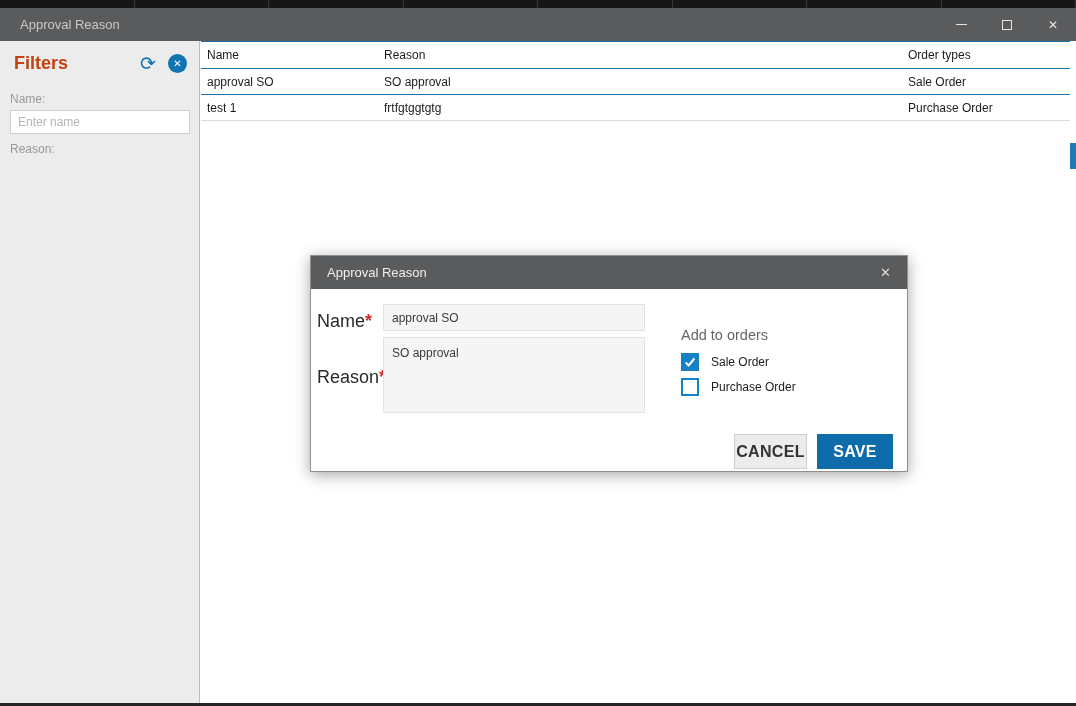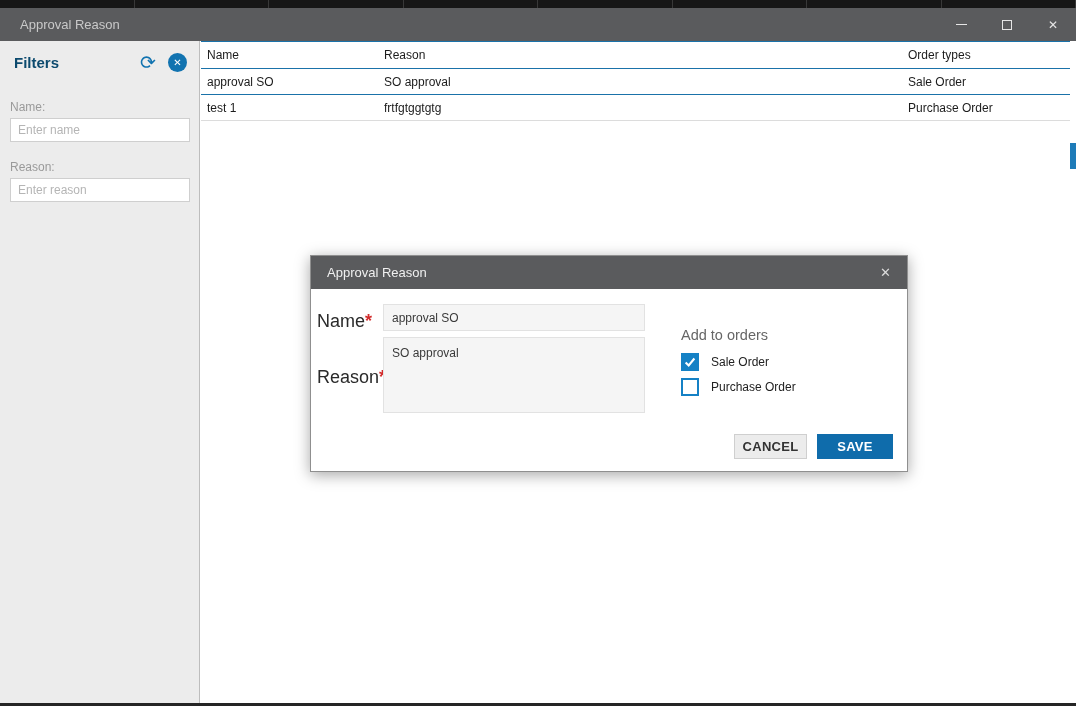--- a/index.html
+++ b/index.html
@@ -15,24 +15,24 @@
   .titlebar { position:absolute; top:8px; left:0; width:1076px; height:33px; background:#5a5b5d; display:flex; align-items:center; }
   .titlebar .title { color:#c9c9c9; font-size:13px; padding-left:20px; flex:1; }
   .win-controls { display:flex; height:100%; }
   .win-btn { width:46px; height:100%; display:flex; align-items:center; justify-content:center; color:#e6e6e6; font-size:12px; cursor:default; }
   .min-glyph { display:block; width:11px; height:1px; background:#e6e6e6; }
   .max-glyph { display:block; width:10px; height:10px; border:1px solid #e6e6e6; }
 
   
   .sidebar { position:absolute; top:41px; left:0; width:200px; height:662px; background:#ececec; border-right:1px solid #bdbdbd; }
   .sidebar-header { display:flex; align-items:center; padding:12px 12px 10px 14px; }
-  .sidebar-header .ftitle { font-size:15px; font-weight:bold; color:#0c4a6e; flex:1; }
+  .sidebar-header .ftitle { font-size:18px; font-weight:bold; color:#c2410c; flex:1; }
   .refresh-ic { color:#1173b0; font-size:19px; line-height:18px; margin-right:12px; cursor:pointer; }
   .close-circle { width:19px; height:19px; border-radius:50%; background:#1173b0; color:#fff; font-size:10px; display:flex; align-items:center; justify-content:center; cursor:pointer; }
-  .f-label { font-size:12px; color:#9a9a9a; margin:18px 0 4px 10px; }
+  .f-label { font-size:12px; color:#9a9a9a; margin:8px 0 4px 10px; }
   .f-input { display:block; width:180px; height:24px; margin-left:10px; border:1px solid #cfcfcf; background:#fff; font-size:12px; padding:0 7px; color:#333; font-family:"Liberation Sans", sans-serif; }
   .f-input::placeholder { color:#b5b5b5; }
 
   
   .main { position:absolute; top:41px; left:201px; width:875px; height:662px; background:#fff; }
   .toolbar { position:relative; height:41px; }
   .tb-btn { position:absolute; top:8px; height:25px; border:none; color:#fff; background:#0f6cab; font-size:11px; font-weight:bold; letter-spacing:.3px; font-family:"Liberation Sans", sans-serif; cursor:pointer; }
   .btn-addnew { right:96px; width:82px; }
   .btn-delete { right:10px; width:76px; }
 
@@ -63,21 +63,21 @@
 
   .orders-head { position:absolute; left:370px; top:38px; font-size:14.5px; color:#666; }
   .cb-row { position:absolute; left:370px; display:flex; align-items:center; cursor:pointer; }
   .cb-row1 { top:64px; }
   .cb-row2 { top:89px; }
   .cb-box { width:18px; height:18px; display:flex; align-items:center; justify-content:center; }
   .cb-checked { background:#1581c5; }
   .cb-unchecked { background:#fff; border:2px solid #1581c5; }
   .cb-label { font-size:12px; color:#222; margin-left:12px; }
 
-  .dlg-btn { position:absolute; height:25px; font-size:13px; font-weight:bold; letter-spacing:.3px; font-family:"Liberation Sans", sans-serif; cursor:pointer; }
+  .dlg-btn { position:absolute; height:35px; font-size:16px; font-weight:bold; letter-spacing:.3px; font-family:"Liberation Sans", sans-serif; cursor:pointer; }
   .btn-cancel { right:100px; top:145px; width:73px; background:#ececec; border:1px solid #cfcfcf; color:#333; }
   .btn-save { right:14px; top:145px; width:76px; background:#0f6cab; border:none; color:#fff; }
 
   .bottom-strip { position:absolute; left:0; bottom:0; width:1076px; height:3px; background:#252525; }
 </style>
 </head>
 <body>
 
 <div id="page">
 
@@ -109,21 +109,20 @@
 
   <div class="sidebar">
     <div class="sidebar-header">
       <div class="ftitle">Filters</div>
       <span class="refresh-ic">⟳</span>
       <span class="close-circle">✕</span>
     </div>
     <div class="f-label">Name:</div>
     <input class="f-input" type="text" placeholder="Enter name" style="">
     <div class="f-label">Reason:</div>
-    <input class="f-input" type="text" placeholder="Enter reason" style="">
   </div>
 
   <div class="main">
 
     <div class="grid">
       <div class="g-row g-head">
         <div class="g-cell">Name</div>
         <div class="g-cell">Reason</div>
         <div class="g-cell">Order types</div>
       </div>

